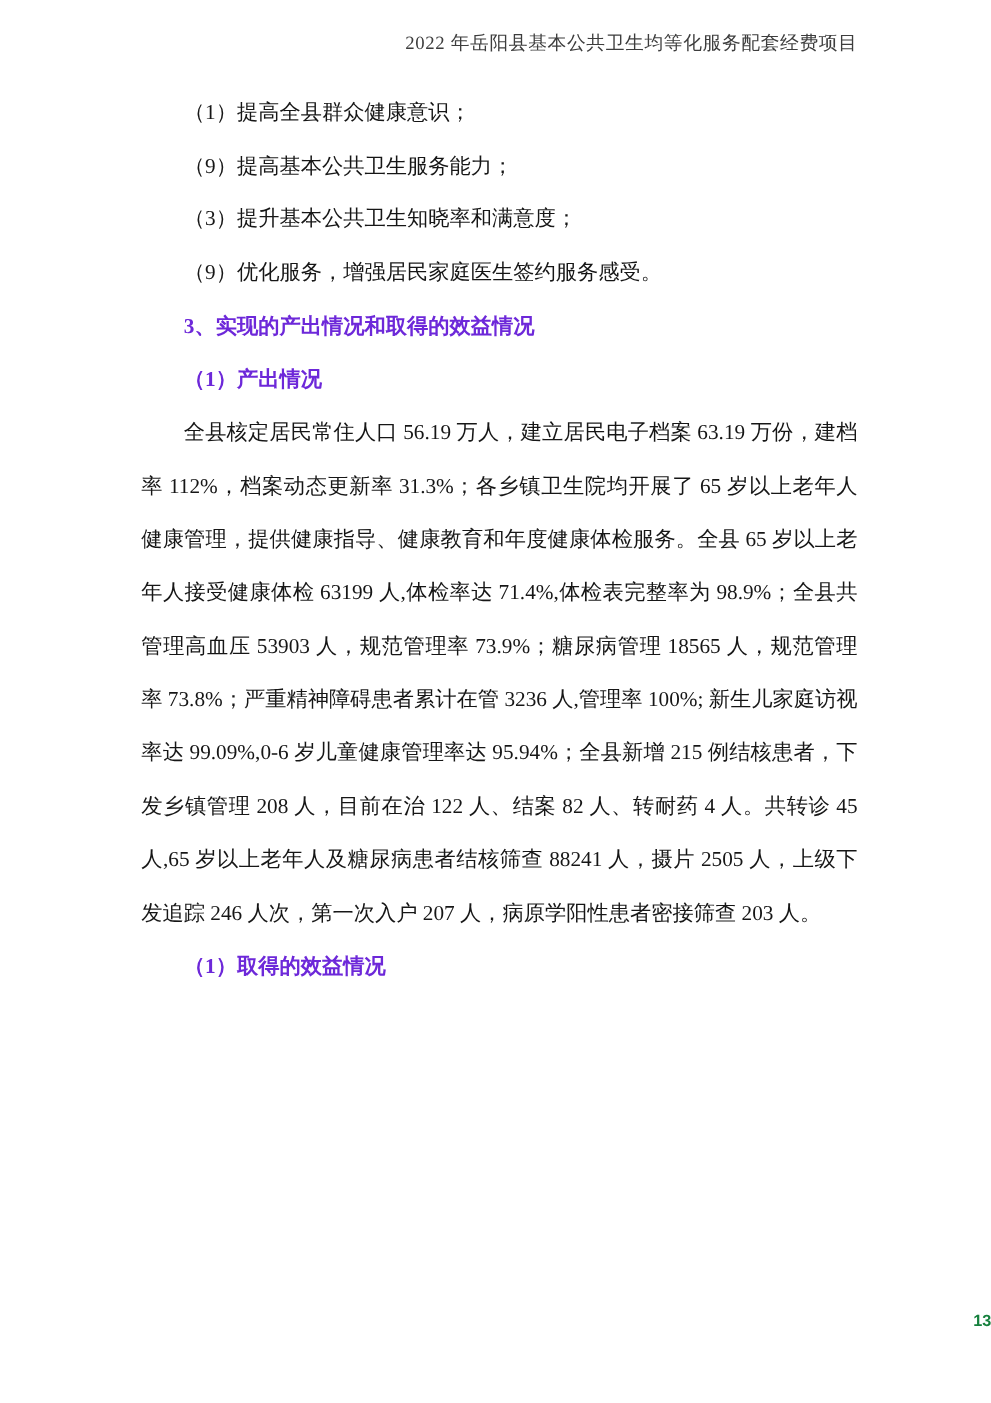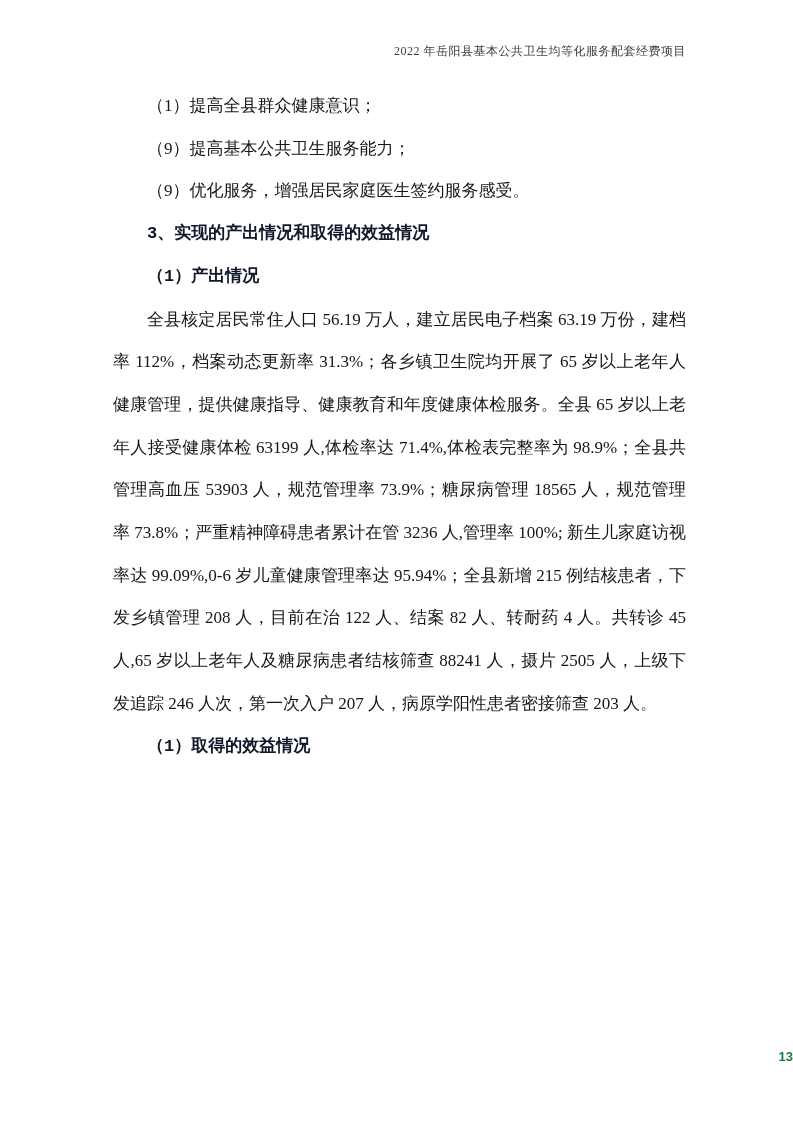--- a/index.html
+++ b/index.html
@@ -11,42 +11,41 @@
   .page {
     position: relative;
     width: 793px;
     height: 1122px;
     background: #ffffff;
     box-sizing: border-box;
     padding: 0 107px 0 113px;
     overflow: hidden;
   }
   .doc-header {
-    padding-top: 42px;
+    padding-top: 26px;
     text-align: right;
-    font-size: 12px;
+    font-size: 15px;
     line-height: 18px;
     color: #3d3d3d;
     letter-spacing: 0.5px;
   }
   .doc-body {
     margin-top: 25px;
     font-size: 17px;
     line-height: 42.7px;
     color: #161616;
     text-align: justify;
   }
   .doc-body p {
     margin: 0;
     text-indent: 2em;
   }
   .doc-body .heading {
     font-weight: 700;
-    color: #0f172a;
-    font-family: Liberation Mono, monospace;
+    color: #6d28d9;
   }
   .page-number {
     position: absolute;
     left: 0;
     right: 0;
     bottom: 58px;
     text-align: right;
     font-size: 13px;
     font-weight: 600;
     color: #15803d;
@@ -59,20 +58,21 @@
 <div class="page">
 
   <div class="doc-header">2022 年岳阳县基本公共卫生均等化服务配套经费项目</div>
 
   <div class="doc-body">
 
     <p>（1）提高全县群众健康意识；</p>
 
     <p>（9）提高基本公共卫生服务能力；</p>
 
+    <p>（3）提升基本公共卫生知晓率和满意度；</p>
 
     <p>（9）优化服务，增强居民家庭医生签约服务感受。</p>
 
     <p class="heading">3、实现的产出情况和取得的效益情况</p>
 
     <p class="heading">（1）产出情况</p>
 
     <p>全县核定居民常住人口 56.19 万人，建立居民电子档案 63.19 万份，建档率 112%，档案动态更新率 31.3%；各乡镇卫生院均开展了 65 岁以上老年人健康管理，提供健康指导、健康教育和年度健康体检服务。全县 65 岁以上老年人接受健康体检 63199 人,体检率达 71.4%,体检表完整率为 98.9%；全县共管理高血压 53903 人，规范管理率 73.9%；糖尿病管理 18565 人，规范管理率 73.8%；严重精神障碍患者累计在管 3236 人,管理率 100%; 新生儿家庭访视率达 99.09%,0-6 岁儿童健康管理率达 95.94%；全县新增 215 例结核患者，下发乡镇管理 208 人，目前在治 122 人、结案 82 人、转耐药 4 人。共转诊 45 人,65 岁以上老年人及糖尿病患者结核筛查 88241 人，摄片 2505 人，上级下发追踪 246 人次，第一次入户 207 人，病原学阳性患者密接筛查 203 人。</p>
 
     <p class="heading">（1）取得的效益情况</p>

